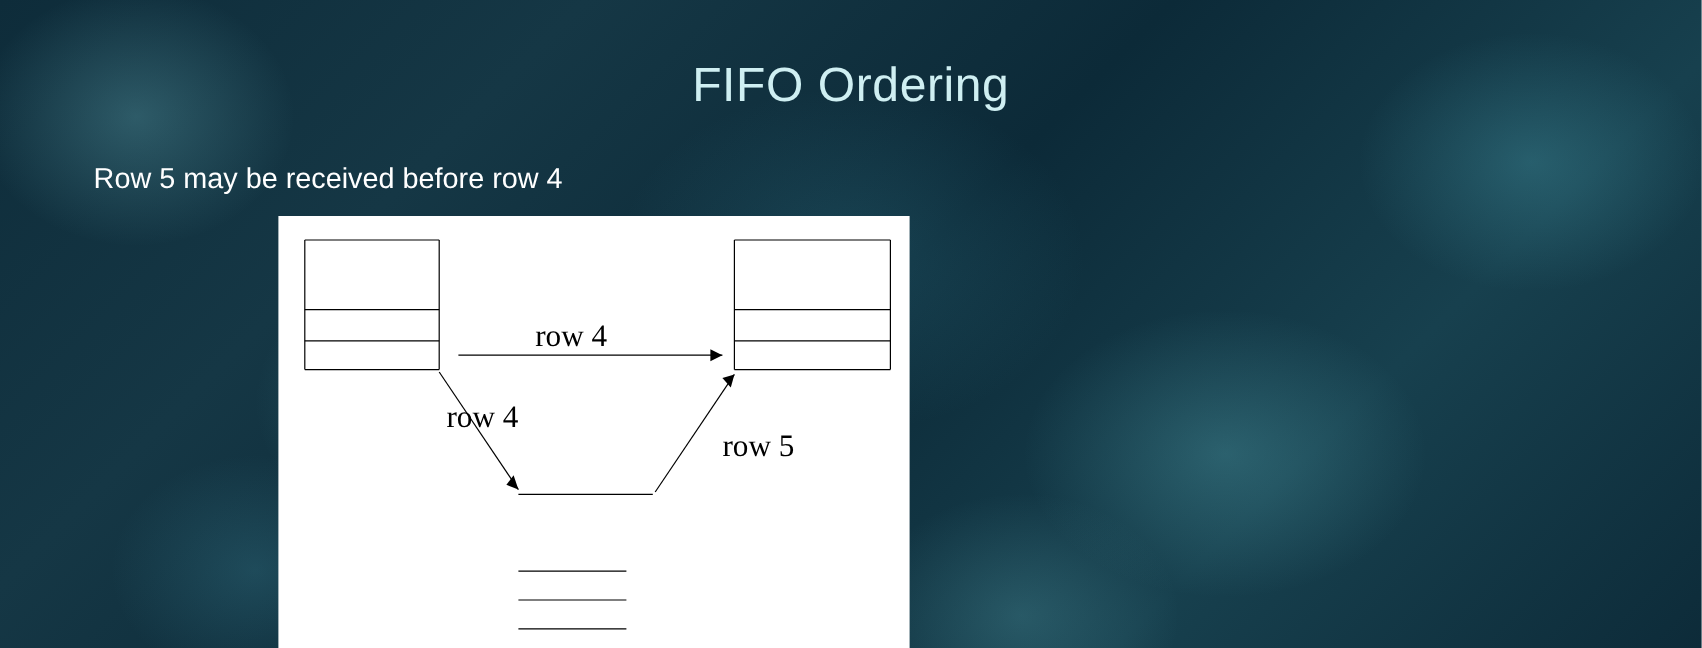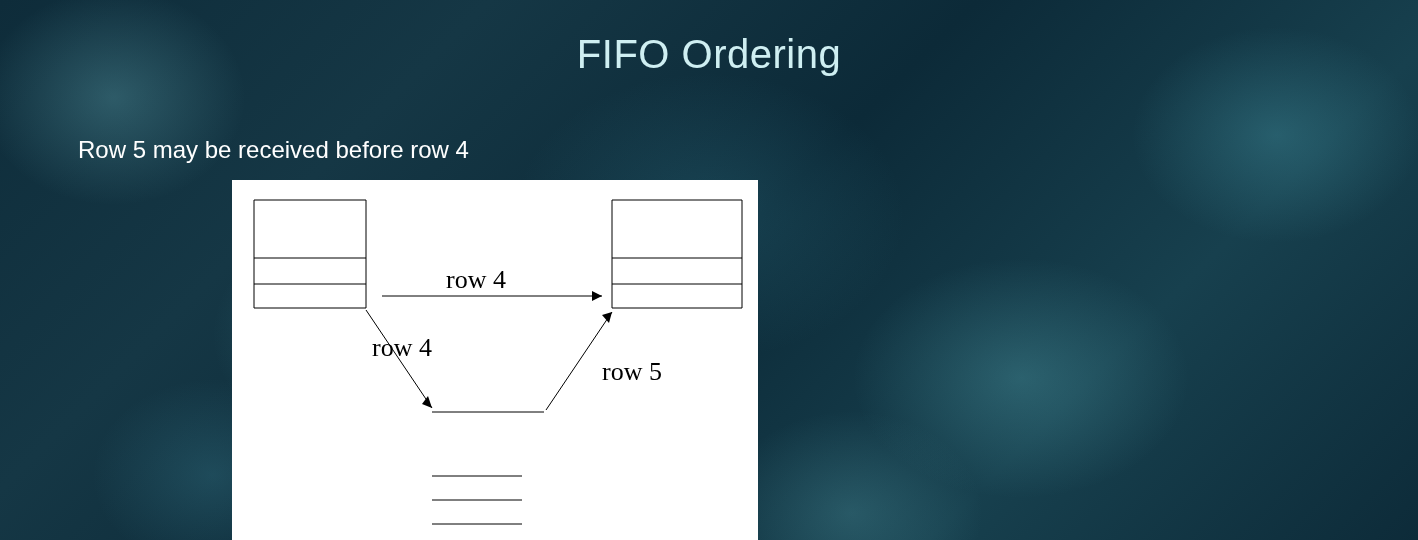--- a/index.html
+++ b/index.html
@@ -17,21 +17,21 @@
       radial-gradient(ellipse 280px 200px at 72% 70%, rgba(100,190,200,0.28) 0%, rgba(100,190,200,0) 60%),
       radial-gradient(ellipse 240px 180px at 90% 25%, rgba(80,170,185,0.30) 0%, rgba(80,170,185,0) 60%),
       radial-gradient(ellipse 200px 160px at 15% 88%, rgba(70,150,170,0.25) 0%, rgba(70,150,170,0) 60%),
       radial-gradient(ellipse 220px 170px at 60% 95%, rgba(110,195,205,0.22) 0%, rgba(110,195,205,0) 60%),
       linear-gradient(135deg, #0e2c3a 0%, #153745 25%, #0c2a38 50%, #17404e 75%, #0d2b39 100%);
     font-family: Arial, Helvetica, sans-serif;
     position: relative;
   }
   .title {
     position: absolute;
-    top: 32px;
+    top: 49px;
     left: 0;
     width: 100%;
     text-align: center;
     font-size: 40px;
     color: #cfeff2;
     letter-spacing: 0.5px;
   }
   .subtitle {
     position: absolute;
     top: 136px;

